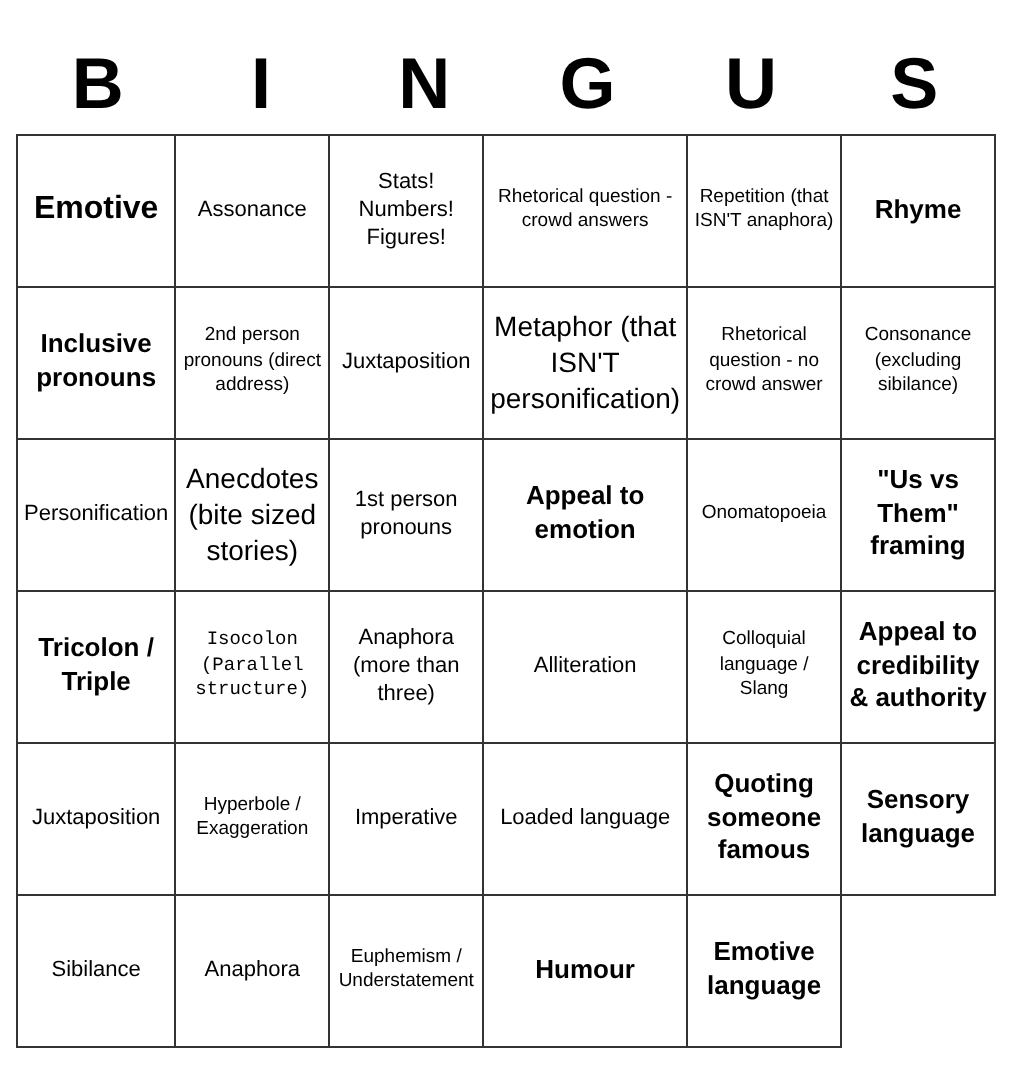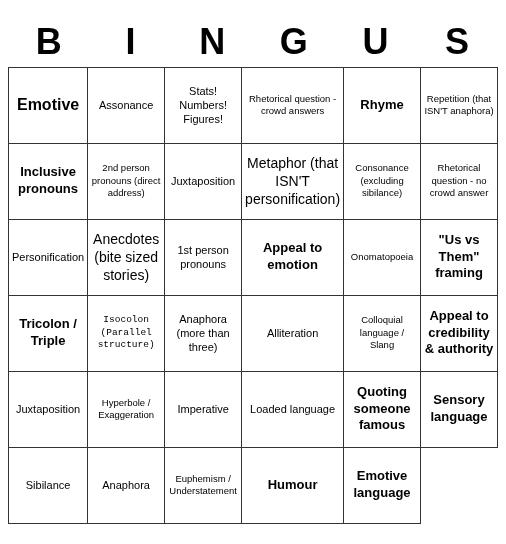--- a/index.html
+++ b/index.html
@@ -79,42 +79,42 @@
       <div class="cell">
         <span class="cell-text">Assonance</span>
       </div>
       <div class="cell">
         <span class="cell-text">Stats! Numbers! Figures!</span>
       </div>
       <div class="cell">
         <span class="cell-text" style="font-size: 9.5px;">Rhetorical question - crowd answers</span>
       </div>
       <div class="cell">
-        <span class="cell-text medium">Rhyme</span>
+        <span class="cell-text" style="font-size: 9.5px;">Repetition (that ISN'T anaphora)</span>
       </div>
       <div class="cell">
-        <span class="cell-text" style="font-size: 9.5px;">Repetition (that ISN'T anaphora)</span>
+        <span class="cell-text medium">Rhyme</span>
       </div>
       <div class="cell">
         <span class="cell-text medium">Inclusive pronouns</span>
       </div>
       <div class="cell">
         <span class="cell-text" style="font-size: 9.5px;">2nd person pronouns (direct address)</span>
       </div>
       <div class="cell">
         <span class="cell-text">Juxtaposition</span>
       </div>
       <div class="cell">
         <span class="cell-text" style="font-size: 14px;">Metaphor (that ISN'T personification)</span>
       </div>
       <div class="cell">
-        <span class="cell-text" style="font-size: 9.5px;">Consonance (excluding sibilance)</span>
+        <span class="cell-text" style="font-size: 9.5px;">Rhetorical question - no crowd answer</span>
       </div>
       <div class="cell">
-        <span class="cell-text" style="font-size: 9.5px;">Rhetorical question - no crowd answer</span>
+        <span class="cell-text" style="font-size: 9.5px;">Consonance (excluding sibilance)</span>
       </div>
       <div class="cell">
         <span class="cell-text">Personification</span>
       </div>
       <div class="cell">
         <span class="cell-text" style="font-size: 14px;">Anecdotes (bite sized stories)</span>
       </div>
       <div class="cell">
         <span class="cell-text">1st person pronouns</span>
       </div>

